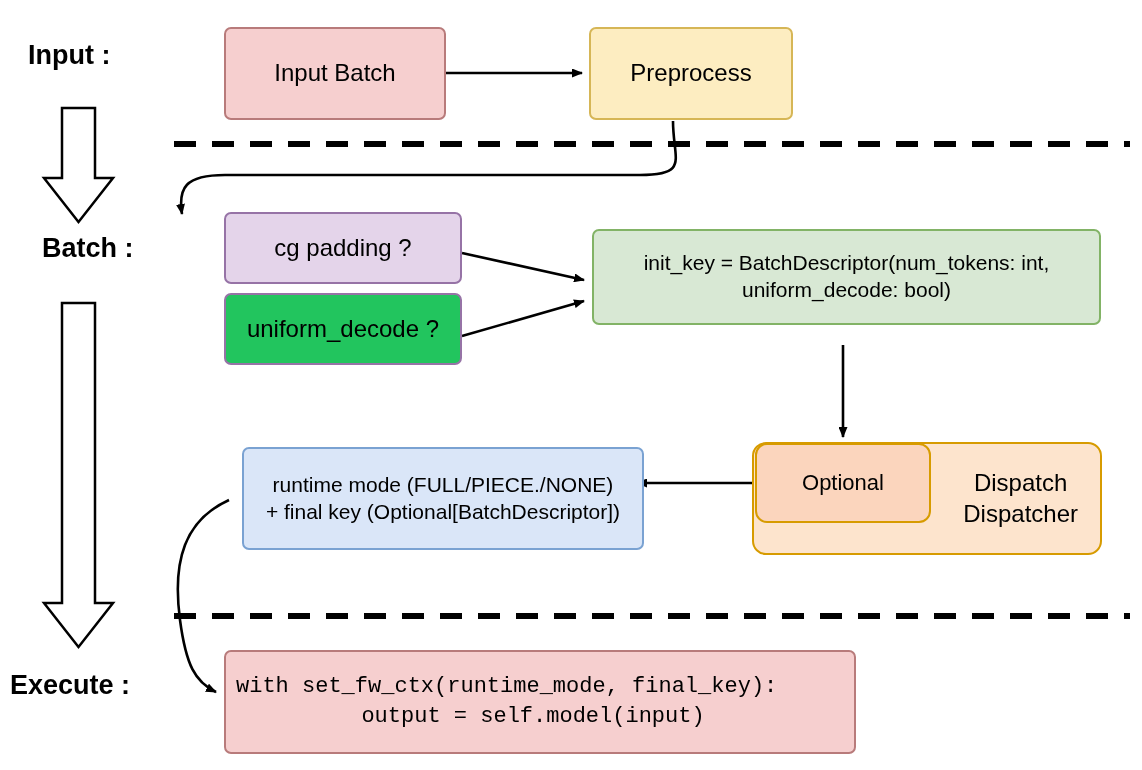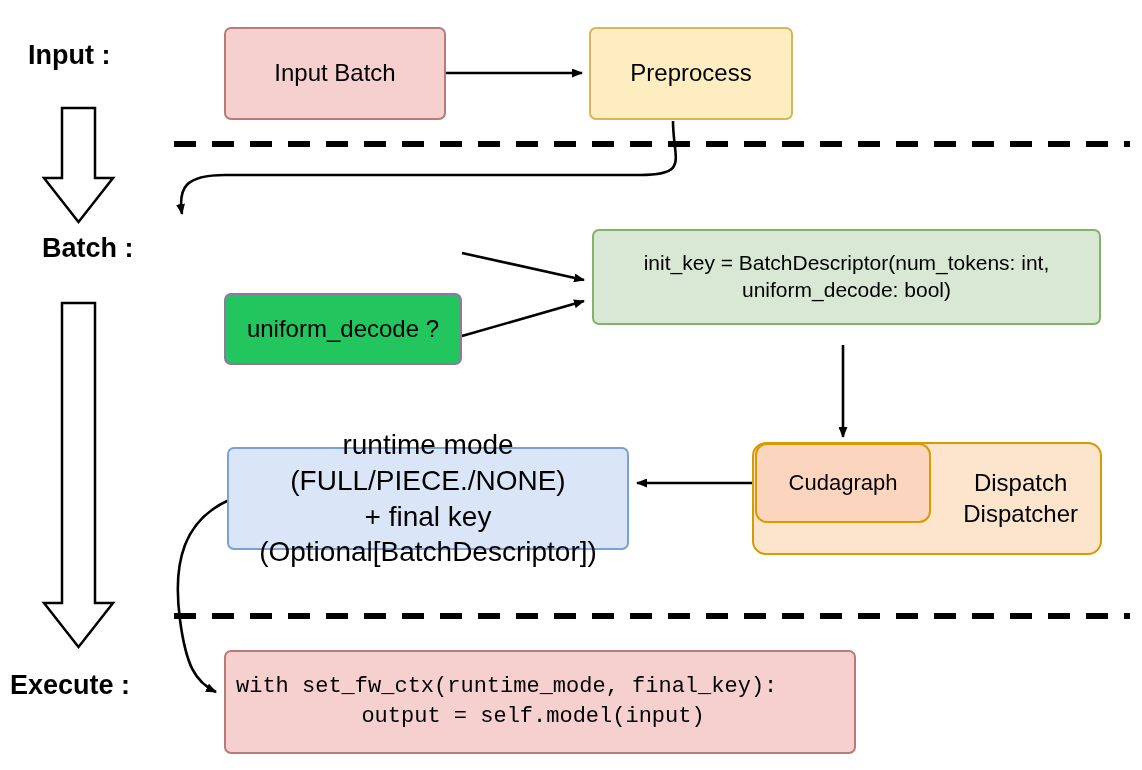--- a/index.html
+++ b/index.html
@@ -80,23 +80,23 @@
     font-size: 24px;
     border-radius: 14px;
   }
   #node-dispatch {
     left: 755px; top: 443px; width: 176px; height: 80px;
     background: #fbd5bd; border-color: #d79b00;
     font-size: 22px;
     border-radius: 12px;
   }
   #node-runtime-mode {
-    left: 227px; top: 447px; width: 402px; height: 103px;
+    left: 242px; top: 447px; width: 402px; height: 103px;
     background: #dae6f8; border-color: #7aa2d2;
-    font-size: 28px;
+    font-size: 21px;
   }
   #node-code {
     left: 224px; top: 650px; width: 632px; height: 104px;
     background: #f6cfcf; border-color: #b87b7b;
     font-family: "Liberation Mono", "DejaVu Sans Mono", monospace;
     font-size: 22px;
     justify-content: flex-start;
     padding-left: 10px;
     text-align: center;
     white-space: pre;
@@ -153,41 +153,44 @@
   <div class="stage-label" id="label-execute">Execute :</div>
 
   <div class="node" id="node-input-batch">
     <span>Input Batch</span>
   </div>
 
   <div class="node" id="node-preprocess">
     <span>Preprocess</span>
   </div>
 
+  <div class="node" id="node-cg-padding">
+    <span>cg padding ?</span>
+  </div>
 
   <div class="node" id="node-uniform-decode">
     <span>uniform_decode ?</span>
   </div>
 
   <div class="node" id="node-init-key">
     <span>
       <span>init_key = BatchDescriptor(num_tokens: int,</span><br>
       <span>uniform_decode: bool)</span>
     </span>
   </div>
 
   <div class="node" id="node-cudagraph-dispatcher">
     <span>
       <span>Dispatch</span><br>
       <span>Dispatcher</span>
     </span>
   </div>
 
   <div class="node" id="node-dispatch">
-    <span>Cudagraph</span>
+    <span>Optional</span>
   </div>
 
   <div class="node" id="node-runtime-mode">
     <span>
       <span>runtime mode (FULL/PIECE./NONE)</span><br>
       <span>+ final key (Optional[BatchDescriptor])</span>
     </span>
   </div>
 
   <div class="node" id="node-code">

